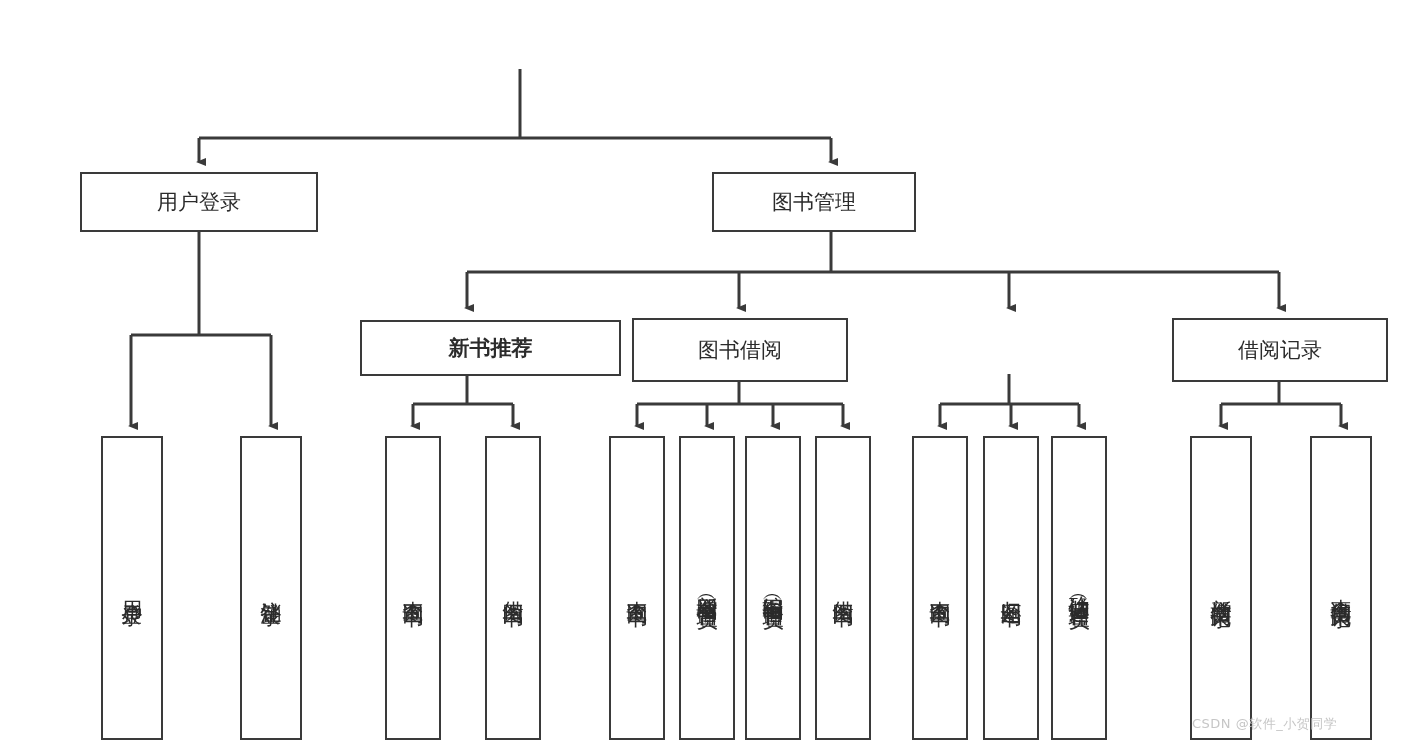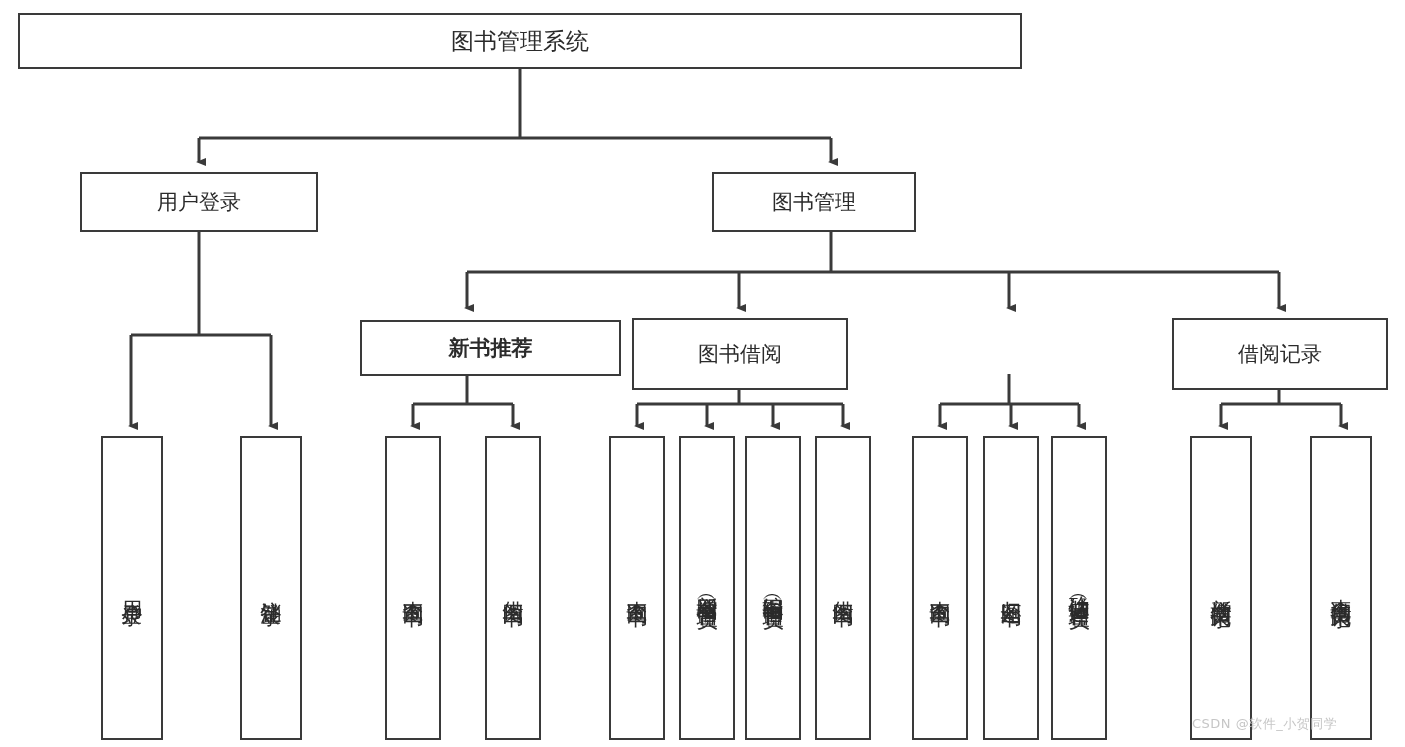--- a/index.html
+++ b/index.html
@@ -116,38 +116,35 @@
       <path d="M 1011 404 L 1011 426" marker-end="url(#arrowhead)"></path>
       <path d="M 1079 404 L 1079 426" marker-end="url(#arrowhead)"></path>
 
       <path d="M 1279 374 L 1279 404"></path>
       <path d="M 1221 404 L 1341 404"></path>
       <path d="M 1221 404 L 1221 426" marker-end="url(#arrowhead)"></path>
       <path d="M 1341 404 L 1341 426" marker-end="url(#arrowhead)"></path>
     </g>
   </svg>
 
-  <div class="node root" style="left: 18px; top: 13px; width: 1004px; height: 56px;">
-    <span>图书管理系统</span>
-  </div>
 
   <div class="node lvl1" style="left: 80px; top: 172px; width: 238px; height: 60px;">
     <span>用户登录</span>
   </div>
   <div class="node lvl1" style="left: 712px; top: 172px; width: 204px; height: 60px;">
     <span>图书管理</span>
   </div>
 
   <div class="node lvl2" style="left: 360px; top: 320px; width: 261px; height: 56px; font-weight: bold;">
     <span>新书推荐</span>
   </div>
-  <div class="node lvl2" style="left: 632px; top: 318px; width: 216px; height: 72px;">
+  <div class="node lvl2" style="left: 632px; top: 318px; width: 216px; height: 64px;">
     <span>图书借阅</span>
   </div>
-  <div class="node lvl2" style="left: 1172px; top: 318px; width: 216px; height: 72px;">
+  <div class="node lvl2" style="left: 1172px; top: 318px; width: 216px; height: 64px;">
     <span>借阅记录</span>
   </div>
 
   <div class="node leaf" style="left: 101px; top: 436px; width: 62px; height: 304px;">
     <span class="vtext">用户登录</span>
   </div>
   <div class="node leaf" style="left: 240px; top: 436px; width: 62px; height: 304px;">
     <span class="vtext">注销登录</span>
   </div>
   <div class="node leaf" style="left: 385px; top: 436px; width: 56px; height: 304px;">

